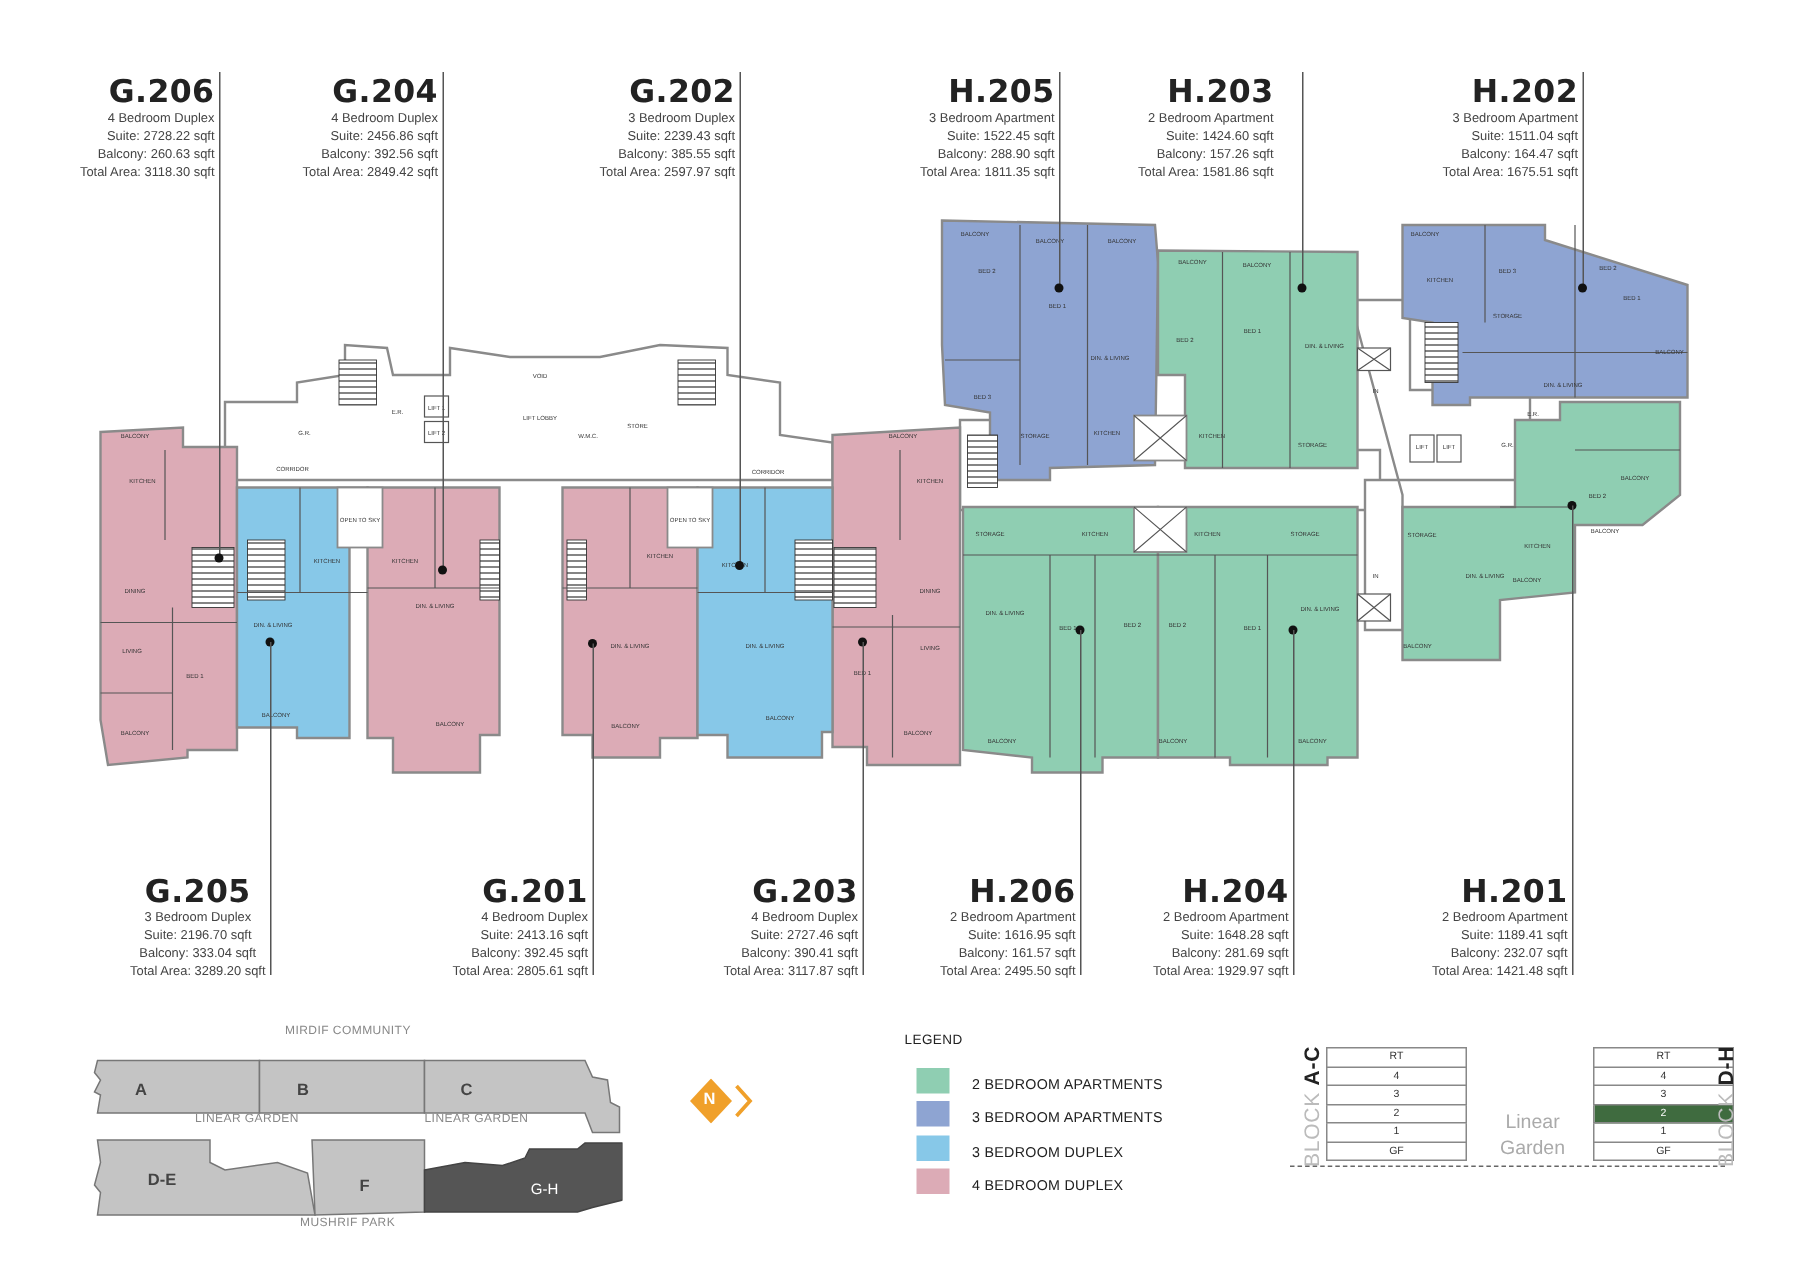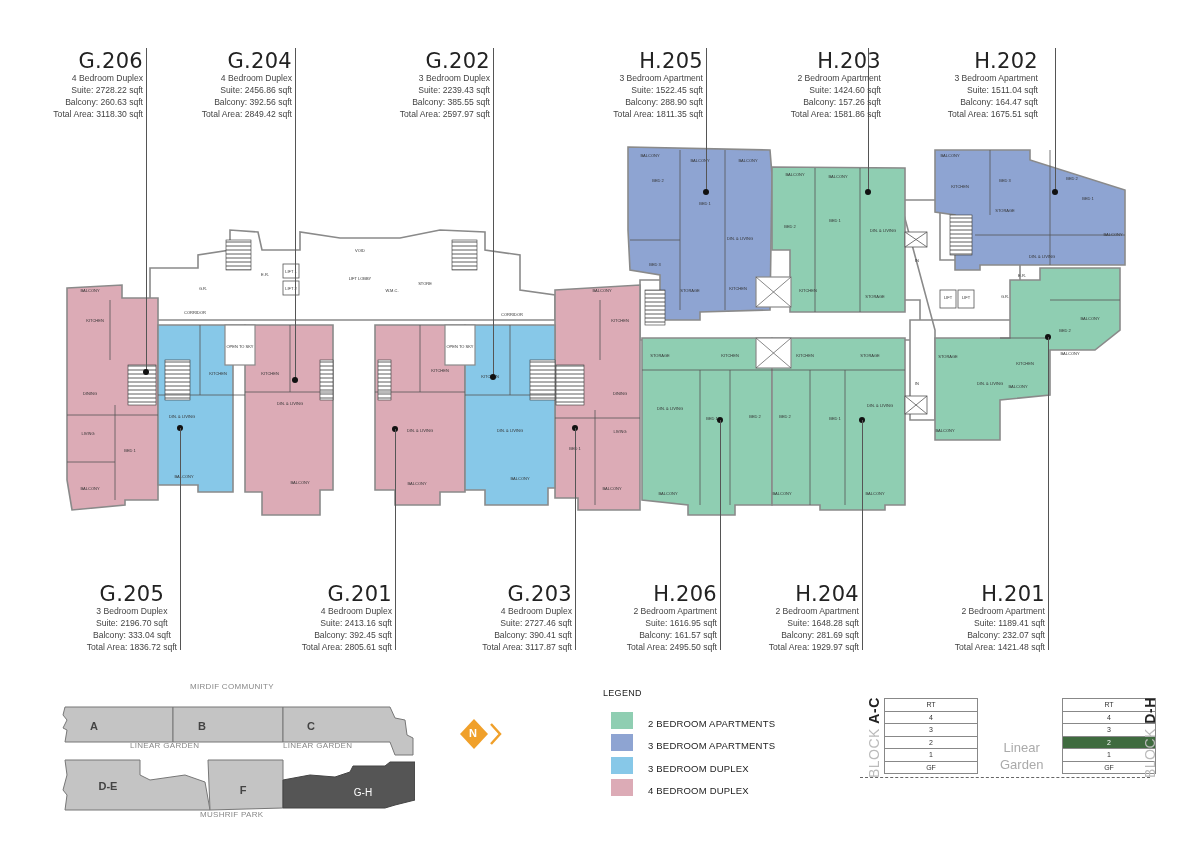--- a/index.html
+++ b/index.html
@@ -1,18 +1,18 @@
 <!DOCTYPE html>
 <html><head>
 <meta charset="utf-8">
 <style>
   html,body{margin:0;padding:0;background:#fff;}
   body{width:1200px;height:848px;position:relative;overflow:hidden;font-family:"Liberation Sans",sans-serif;color:#333;}
   .unit-label{position:absolute;text-align:right;line-height:1.0;}
-  .unit-label .code{font-size:21px;color:#222;letter-spacing:0.3px;line-height:22px;font-family:"DejaVu Sans",sans-serif;font-weight:400;}
+  .unit-label .code{font-size:21px;color:#222;letter-spacing:0.3px;line-height:22px;font-family:"DejaVu Sans",sans-serif;font-weight:700;}
   .unit-label .line{font-size:8.6px;color:#444;line-height:12px;white-space:nowrap;}
   .leader{position:absolute;width:1px;background:#555;}
   .dot{position:absolute;width:6px;height:6px;border-radius:50%;background:#111;margin:-3px 0 0 -3px;}
   .plan{position:absolute;left:0;top:0;}
   .room-txt{font-size:4px;fill:#333;font-family:"Liberation Sans",sans-serif;}
   .keymap{position:absolute;left:55px;top:680px;width:360px;height:150px;}
   .km-label{position:absolute;font-size:8px;color:#888;letter-spacing:0.3px;}
   .compass{position:absolute;left:460px;top:719px;width:50px;height:30px;}
   .legend{position:absolute;left:603px;top:688px;}
   .legend .title{font-size:9px;color:#222;margin-bottom:8px;letter-spacing:0.3px;}
@@ -282,41 +282,41 @@
   <div class="line">Balcony: 385.55 sqft</div>
   <div class="line">Total Area: 2597.97 sqft</div>
 </div>
 <div class="unit-label" style="right:497px;top:50px;">
   <div class="code">H.205</div>
   <div class="line">3 Bedroom Apartment</div>
   <div class="line">Suite: 1522.45 sqft</div>
   <div class="line">Balcony: 288.90 sqft</div>
   <div class="line">Total Area: 1811.35 sqft</div>
 </div>
-<div class="unit-label" style="right:319px;top:50px;">
+<div class="unit-label" style="right:351px;top:50px;">
   <div class="code">H.203</div>
   <div class="line">2 Bedroom Apartment</div>
   <div class="line">Suite: 1424.60 sqft</div>
   <div class="line">Balcony: 157.26 sqft</div>
   <div class="line">Total Area: 1581.86 sqft</div>
 </div>
-<div class="unit-label" style="right:162px;top:50px;">
+<div class="unit-label" style="right:148px;top:50px;">
   <div class="code">H.202</div>
   <div class="line">3 Bedroom Apartment</div>
   <div class="line">Suite: 1511.04 sqft</div>
   <div class="line">Balcony: 164.47 sqft</div>
   <div class="line">Total Area: 1675.51 sqft</div>
 </div>
 
 <div class="unit-label" style="right:1023px;top:583px;text-align:center;">
   <div class="code">G.205</div>
   <div class="line">3 Bedroom Duplex</div>
   <div class="line">Suite: 2196.70 sqft</div>
   <div class="line">Balcony: 333.04 sqft</div>
-  <div class="line">Total Area: 1836.72 sqft</div>
+  <div class="line">Total Area: 3289.20 sqft</div>
 </div>
 <div class="unit-label" style="right:808px;top:583px;">
   <div class="code">G.201</div>
   <div class="line">4 Bedroom Duplex</div>
   <div class="line">Suite: 2413.16 sqft</div>
   <div class="line">Balcony: 392.45 sqft</div>
   <div class="line">Total Area: 2805.61 sqft</div>
 </div>
 <div class="unit-label" style="right:628px;top:583px;">
   <div class="code">G.203</div>

